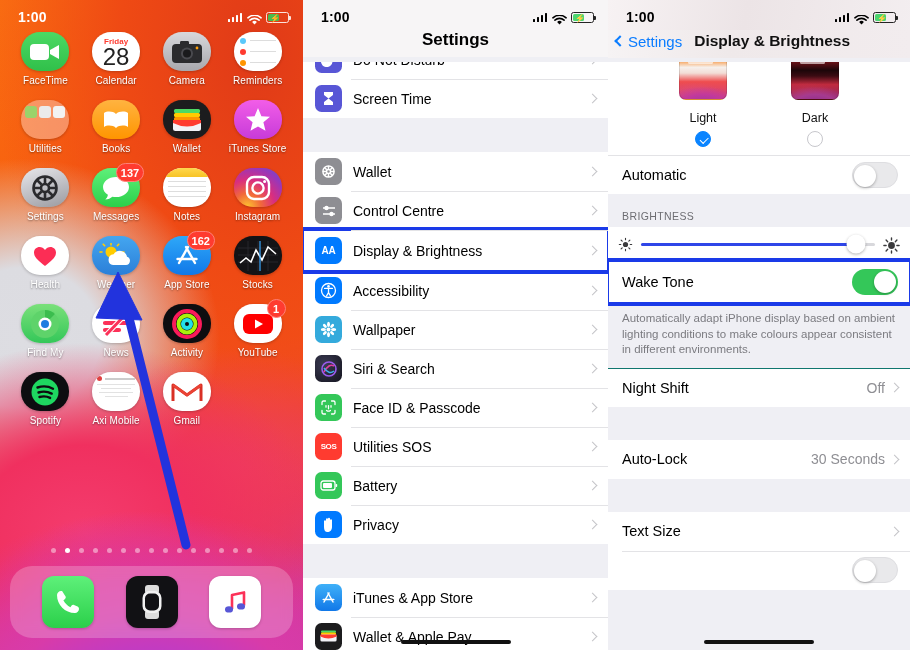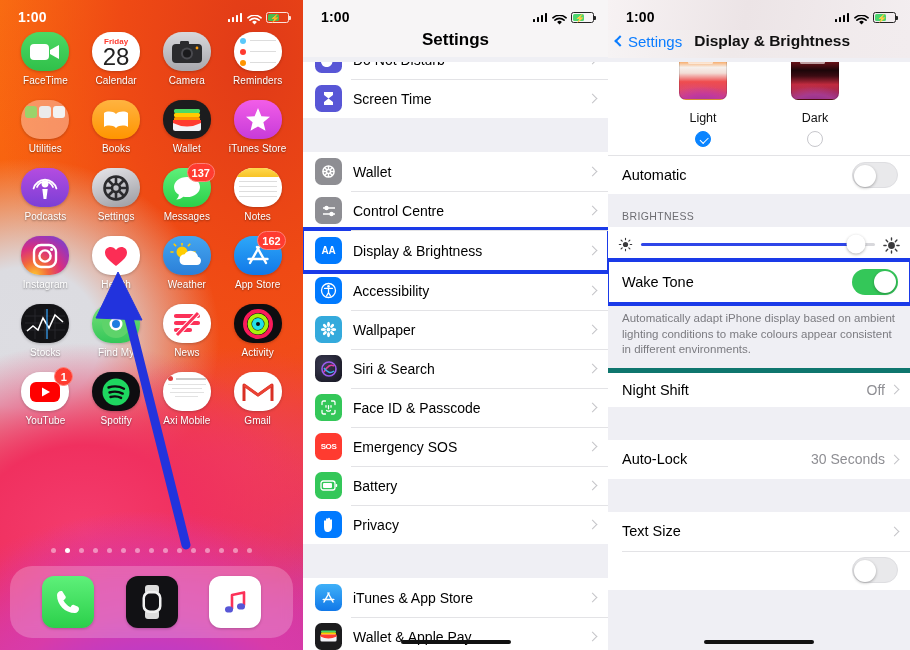--- a/index.html
+++ b/index.html
@@ -286,31 +286,20 @@
       <div class="app">
         <div class="app-icon" style="background:linear-gradient(180deg,#f25de8,#c73bd8)">
           <svg width="30" height="30" viewBox="0 0 30 30">
               <path d="M15 3 l3.4 8.2 8.6.6-6.6 5.5 2.1 8.4L15 21.4 7.5 25.7l2.1-8.4L3 11.8l8.6-.6Z" fill="#fff"></path>
             </svg>
         </div>
         <div class="app-label">iTunes Store</div>
       </div>
 
       <div class="app">
-        <div class="app-icon" style="background:linear-gradient(180deg,#b44ce0,#7b3fd6)">
-          <svg width="30" height="30" viewBox="0 0 30 30">
-              <circle cx="15" cy="11" r="3.4" fill="#fff"></circle>
-              <path d="M12.3 16 h5.4 l-1.3 10 h-2.8 Z" fill="#fff"></path>
-              <path d="M7 14 a8.6 8.6 0 0 1 16 0" stroke="#fff" stroke-width="1.8" fill="none" stroke-linecap="round"></path>
-              <path d="M3.6 15.5 a11.8 11.8 0 0 1 22.8 0" stroke="#fff" stroke-width="1.8" fill="none" stroke-linecap="round"></path>
-            </svg>
-        </div>
-        <div class="app-label">Podcasts</div>
-      </div>
-      <div class="app">
         <div class="app-icon" style="background:linear-gradient(160deg,#e8e8ec,#9a9aa0)">
           <svg width="34" height="34" viewBox="0 0 34 34">
               <g fill="none" stroke="#2b2b2e" stroke-width="2.6">
                 <circle cx="17" cy="17" r="11.5"></circle>
                 <circle cx="17" cy="17" r="4"></circle>
                 <path d="M17 5.5 V13 M17 21 v7.5 M5.5 17 H13 M21 17 h7.5 M9 9 l4.5 4.5 M20.5 20.5 L25 25 M25 9 l-4.5 4.5 M13.5 20.5 L9 25"></path>
               </g>
             </svg>
         </div>
         <div class="app-label">Settings</div>
@@ -640,21 +629,21 @@
                 </g>
               </svg>
           </div>
           <div class="row-label">Face ID &amp; Passcode</div>
           <div class="chev"></div>
         </div>
         <div class="row">
           <div class="row-ico" style="background:#ff3b30;font-size:8px;letter-spacing:-.4px">
             <span>SOS</span>
           </div>
-          <div class="row-label">Emergency SOS</div>
+          <div class="row-label">Utilities SOS</div>
           <div class="chev"></div>
         </div>
         <div class="row">
           <div class="row-ico" style="background:#34c759">
             <svg width="18" height="11" viewBox="0 0 18 11">
                 <rect x="1" y="1" width="14" height="9" rx="2.2" fill="none" stroke="#fff" stroke-width="1.3"></rect>
                 <rect x="3" y="3" width="9" height="5" rx="1" fill="#fff"></rect>
                 <rect x="15.6" y="4" width="1.6" height="3" rx=".7" fill="#fff"></rect>
               </svg>
           </div>
@@ -790,21 +779,21 @@
 
       <div class="row2 hl-box" style="height:42px">
         <div class="row2-label">Wake Tone</div>
         <div class="toggle on">
             <div class="knob"></div>
           </div>
       </div>
 
       <div class="foot-note" style="padding-top:8px">Automatically adapt iPhone display based on ambient lighting conditions to make colours appear consistent in different environments.</div>
 
-      <div class="row2" style="border-top:5px solid #0f766e">
+      <div class="row2" style="border-top:1px solid #0f766e">
         <div class="row2-label">Night Shift</div>
         <div class="row-val">Off</div>
         <div class="chev" style="margin-right:0"></div>
       </div>
 
       <div class="spacer" style="height:33px"></div>
 
       <div class="row2">
         <div class="row2-label">Auto-Lock</div>
         <div class="row-val">30 Seconds</div>

